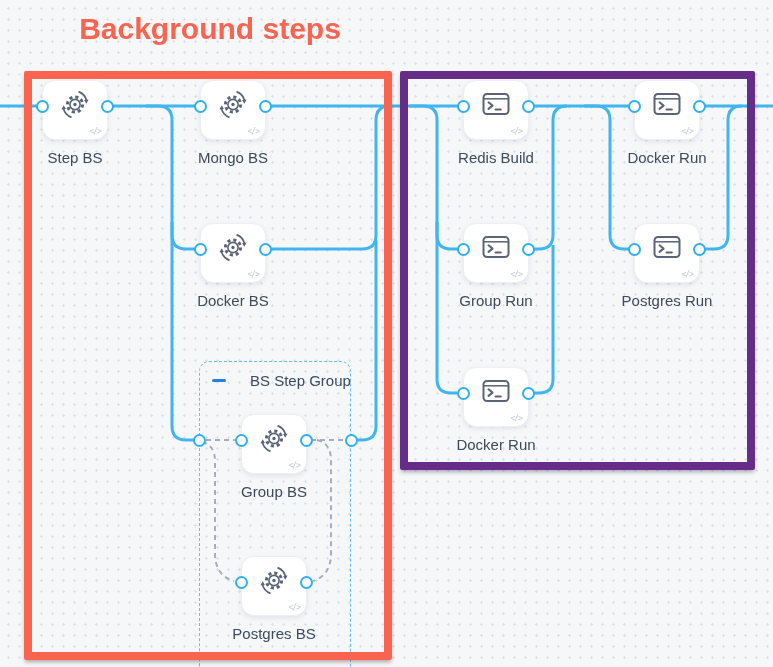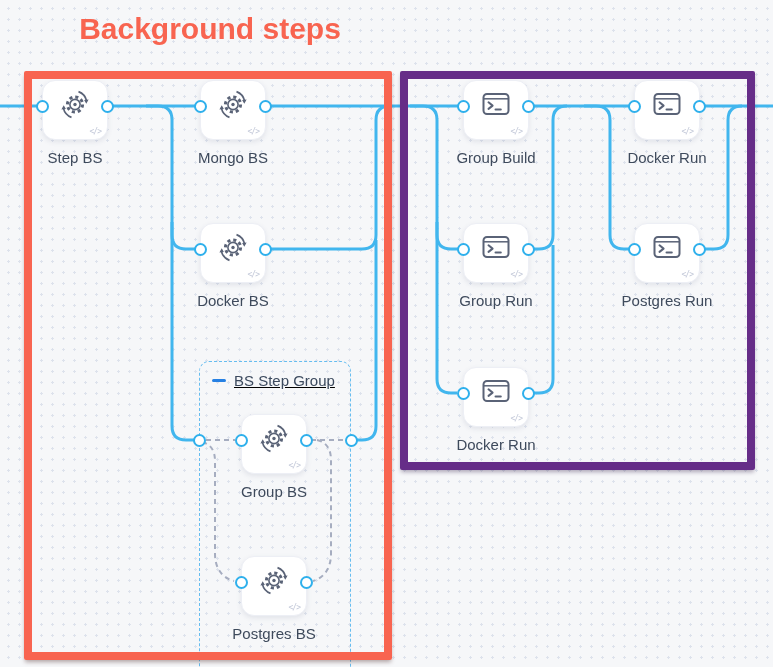--- a/index.html
+++ b/index.html
@@ -16,21 +16,21 @@
     background-image:radial-gradient(circle,#dde2ec 1px,transparent 1.3px);
     background-size:11px 11px;background-position:3px 3px;overflow:hidden;
   }
   .zone-title{position:absolute;top:12px;font-size:30px;font-weight:bold;white-space:nowrap;transform:translateX(-50%);z-index:5;}
   .zone-title.bg{left:210px;color:var(--background-title);}
   .zone-title.run{left:577px;color:var(--run-title);}
   .annot-box{position:absolute;box-sizing:border-box;border-radius:2px;z-index:6;pointer-events:none;}
   .annot-box.bg{left:24px;top:71px;width:368px;height:589px;border:8px solid var(--background-box);box-shadow:0 3px 4px -1px rgba(90,60,60,.45);}
   .annot-box.run{left:400px;top:71px;width:355px;height:399px;border:8px solid var(--run-box);box-shadow:0 3px 4px -1px rgba(60,40,80,.4);}
   .step-group{position:absolute;left:199px;top:361px;width:152px;height:320px;border:1.5px dashed var(--group-border);border-radius:10px;z-index:1;box-sizing:border-box;}
-  .group-head{position:absolute;left:12px;top:10px;display:flex;align-items:center;gap:8px;text-decoration:underline;}
+  .group-head{position:absolute;left:12px;top:10px;display:flex;align-items:center;gap:24px;}
   .group-dash{width:14px;height:3.5px;border-radius:2px;background:var(--group-dash-icon);}
   .group-label{font-size:15px;color:#3c4a5e;white-space:nowrap;}
   svg.connectors{position:absolute;left:0;top:0;z-index:2;}
   .line{fill:none;stroke:var(--connector);stroke-width:3;}
   .dash{fill:none;stroke:var(--dashed-connector);stroke-width:2;stroke-dasharray:5 4;}
   .step{position:absolute;width:64px;height:58px;background:#fff;border:1px solid #edeff5;border-radius:13px;box-shadow:0 2px 5px rgba(90,100,130,.13);z-index:3;}
   .port{position:absolute;width:9px;height:9px;background:#fff;border:2.5px solid var(--port-ring);border-radius:50%;}
   .port.left{left:-7px;top:19px;}
   .port.right{right:-7px;top:19px;}
   .free-port{position:absolute;width:9px;height:9px;background:#fff;border:2.5px solid var(--port-ring);border-radius:50%;z-index:4;}
@@ -174,21 +174,21 @@
     <span class="step-icon">
       
       <svg class="icon-run" width="34" height="34" viewBox="0 0 34 34" fill="none">
         <rect class="s" x="4.5" y="7" width="25" height="20" rx="3.5" stroke-width="2"></rect>
         <path class="s" d="M4.5,11.8 H29.5" stroke-width="1.5"></path>
         <path class="s" d="M9.5,15.3 L13.6,18.6 L9.5,21.9" stroke-width="2" stroke-linecap="round" stroke-linejoin="round"></path>
         <path class="s" d="M16.5,22.4 H21.8" stroke-width="2" stroke-linecap="round"></path>
       </svg>
     </span>
     <span class="code-badge">&lt;/&gt;</span>
-    <span class="step-label">Group Build</span>
+    <span class="step-label">Redis Build</span>
   </div>
     <div class="step" style="left: 634px; top: 80px;">
     <span class="port left"></span>
     <span class="port right"></span>
     <span class="step-icon">
       
       <svg class="icon-run" width="34" height="34" viewBox="0 0 34 34" fill="none">
         <rect class="s" x="4.5" y="7" width="25" height="20" rx="3.5" stroke-width="2"></rect>
         <path class="s" d="M4.5,11.8 H29.5" stroke-width="1.5"></path>
         <path class="s" d="M9.5,15.3 L13.6,18.6 L9.5,21.9" stroke-width="2" stroke-linecap="round" stroke-linejoin="round"></path>

